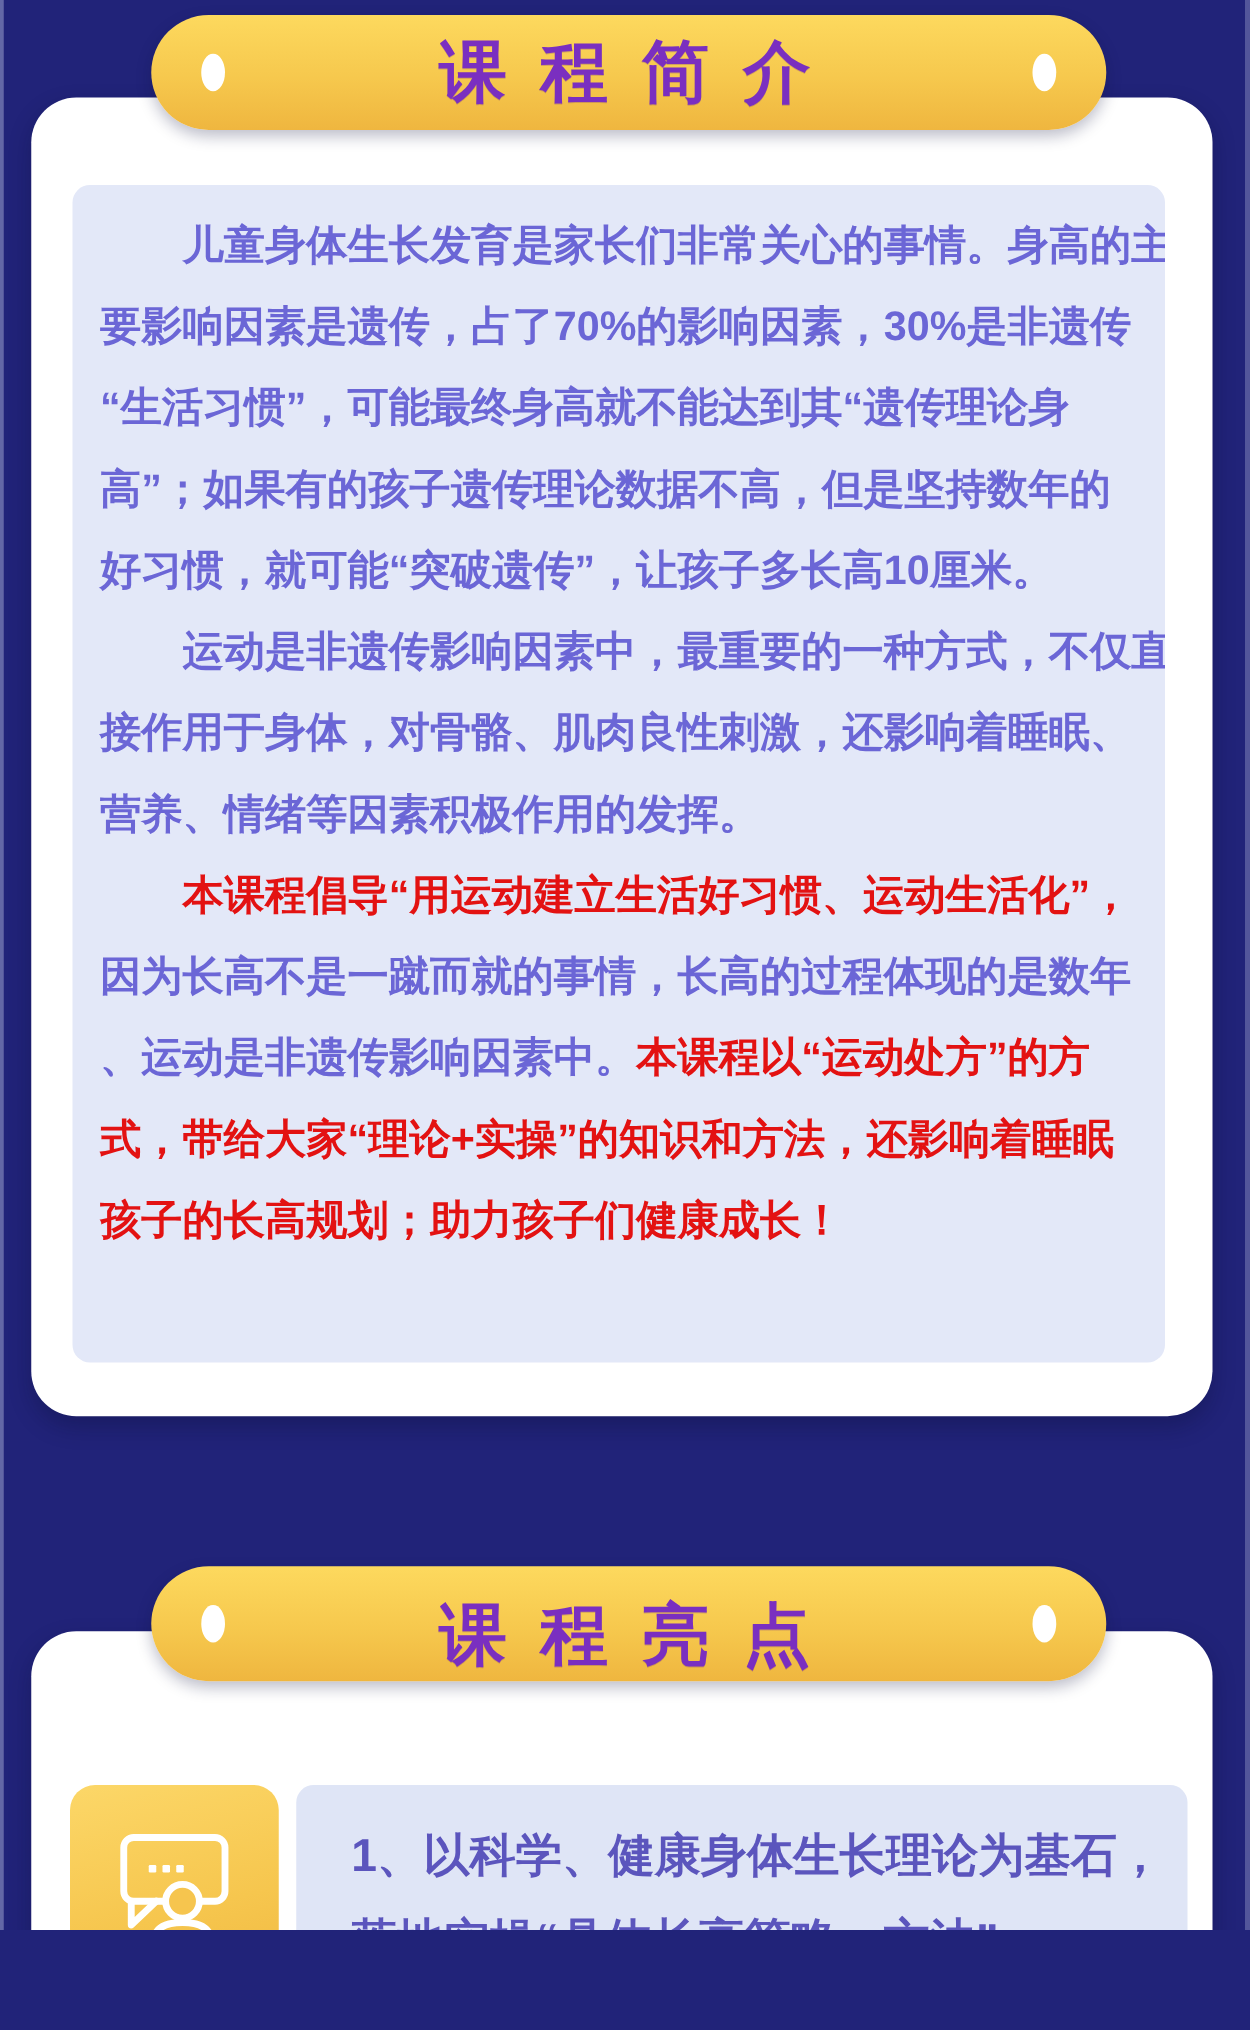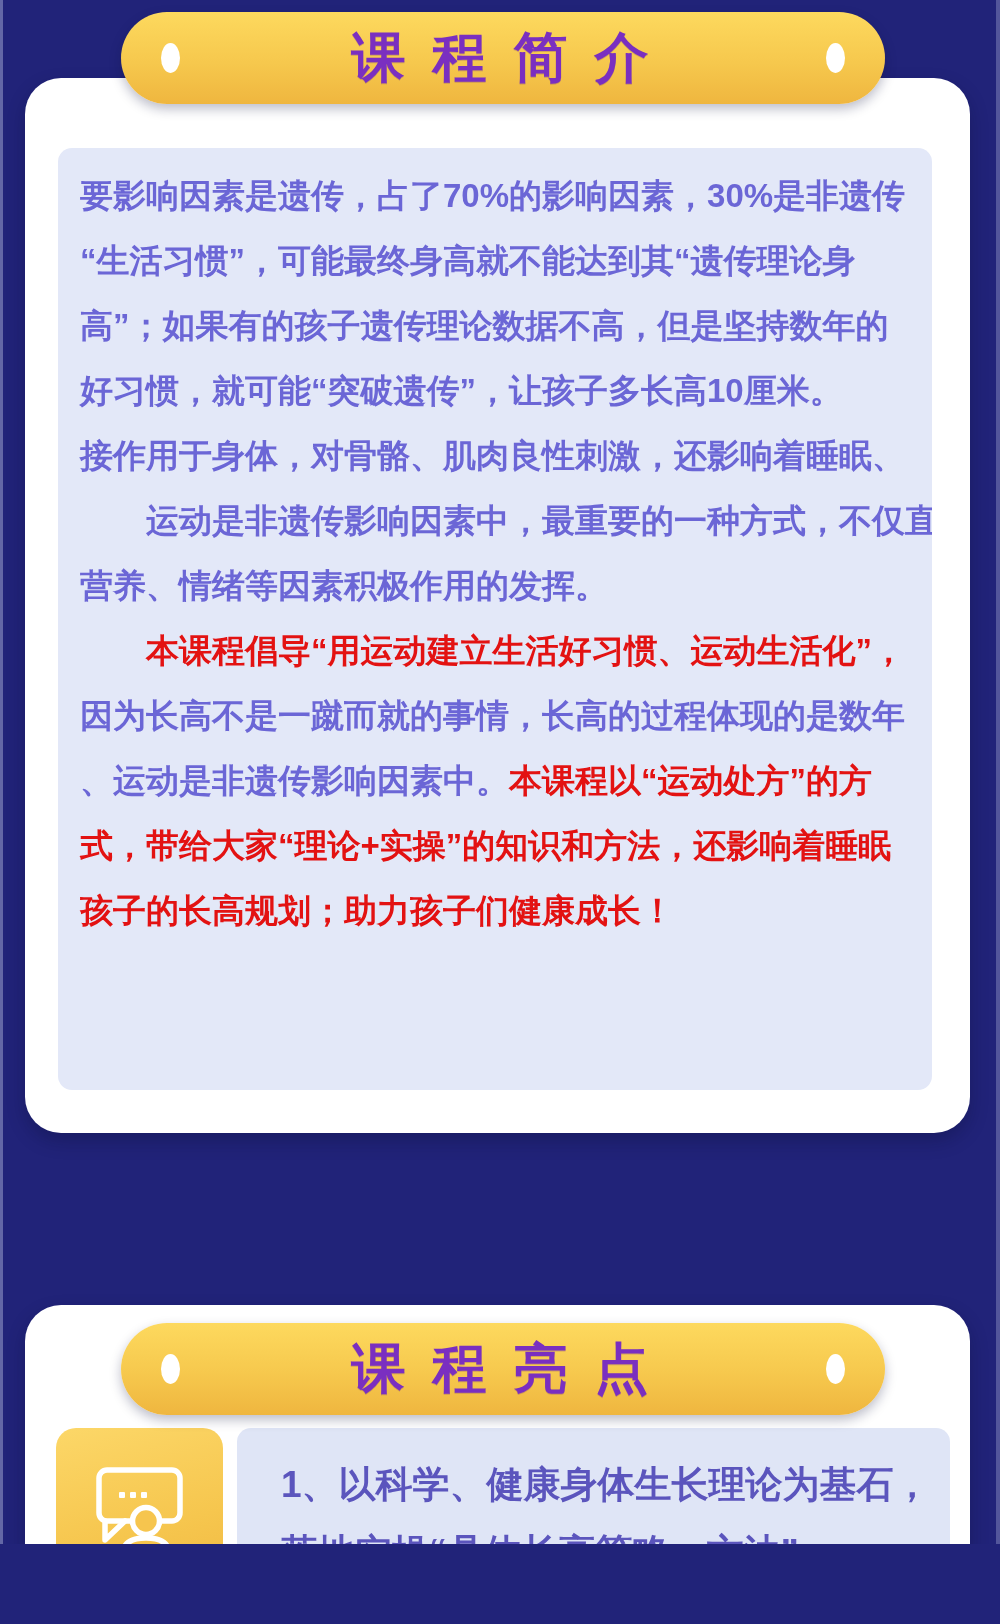--- a/index.html
+++ b/index.html
@@ -13,21 +13,21 @@
   .edge-right{right:0;width:4px;background:rgba(200,204,235,.30);}
 
   
   .banner{
     position:absolute;left:121px;width:764px;height:92px;border-radius:46px;
     background:linear-gradient(180deg,#fdd95e 0%,#f6c84d 55%,#efb63f 100%);
     display:flex;align-items:center;justify-content:center;z-index:4;
     box-shadow:0 5px 12px rgba(15,18,60,.28);
   }
   .banner-1{top:12px;}
-  .banner-2{top:1323px;}
+  .banner-2{top:1253px;align-items:flex-end;}
   .banner-label{
     font-size:54px;font-weight:bold;color:#7a2fc0;letter-spacing:6px;
     text-shadow:0 1px 0 rgba(90,30,140,.25);
   }
   .banner-dot{position:absolute;width:19px;height:30px;border-radius:50%;background:#ffffff;top:31px;}
   .banner-dot-left{left:40px;}
   .banner-dot-right{right:40px;}
 
   
   .card{position:absolute;left:25px;width:945px;background:#ffffff;border-radius:36px;
@@ -76,26 +76,27 @@
   <div class="edge-strip edge-right"></div>
 
   <section class="banner banner-1">
     <span class="banner-dot banner-dot-left"></span>
     <span class="banner-label">课 程 简 介</span>
     <span class="banner-dot banner-dot-right"></span>
   </section>
 
   <section class="card card-1">
     <div class="panel-1">
+        <div class="text-line indent"><span class="seg-purple">儿童身体生长发育是家长们非常关心的事情。身高的主</span></div>
         <div class="text-line"><span class="seg-purple">要影响因素是遗传，占了70%的影响因素，30%是非遗传</span></div>
         <div class="text-line"><span class="seg-purple">“生活习惯”，可能最终身高就不能达到其“遗传理论身</span></div>
         <div class="text-line"><span class="seg-purple">高”；如果有的孩子遗传理论数据不高，但是坚持数年的</span></div>
         <div class="text-line"><span class="seg-purple">好习惯，就可能“突破遗传”，让孩子多长高10厘米。</span></div>
+        <div class="text-line indent"><span class="seg-purple">运动是非遗传影响因素中，最重要的一种方式，不仅直</span></div>
         <div class="text-line"><span class="seg-purple">接作用于身体，对骨骼、肌肉良性刺激，还影响着睡眠、</span></div>
-        <div class="text-line indent"><span class="seg-purple">运动是非遗传影响因素中，最重要的一种方式，不仅直</span></div>
         <div class="text-line"><span class="seg-purple">营养、情绪等因素积极作用的发挥。</span></div>
         <div class="text-line indent"><span class="seg-red">本课程倡导“用运动建立生活好习惯、运动生活化”，</span></div>
         <div class="text-line"><span class="seg-purple">因为长高不是一蹴而就的事情，长高的过程体现的是数年</span></div>
         <div class="text-line"><span class="seg-purple">、运动是非遗传影响因素中。</span><span class="seg-red">本课程以“运动处方”的方</span></div>
         <div class="text-line"><span class="seg-red">式，带给大家“理论+实操”的知识和方法，还影响着睡眠</span></div>
         <div class="text-line"><span class="seg-red">孩子的长高规划；助力孩子们健康成长！</span></div>
       </div>
   </section>
 
   <section class="banner banner-2">

